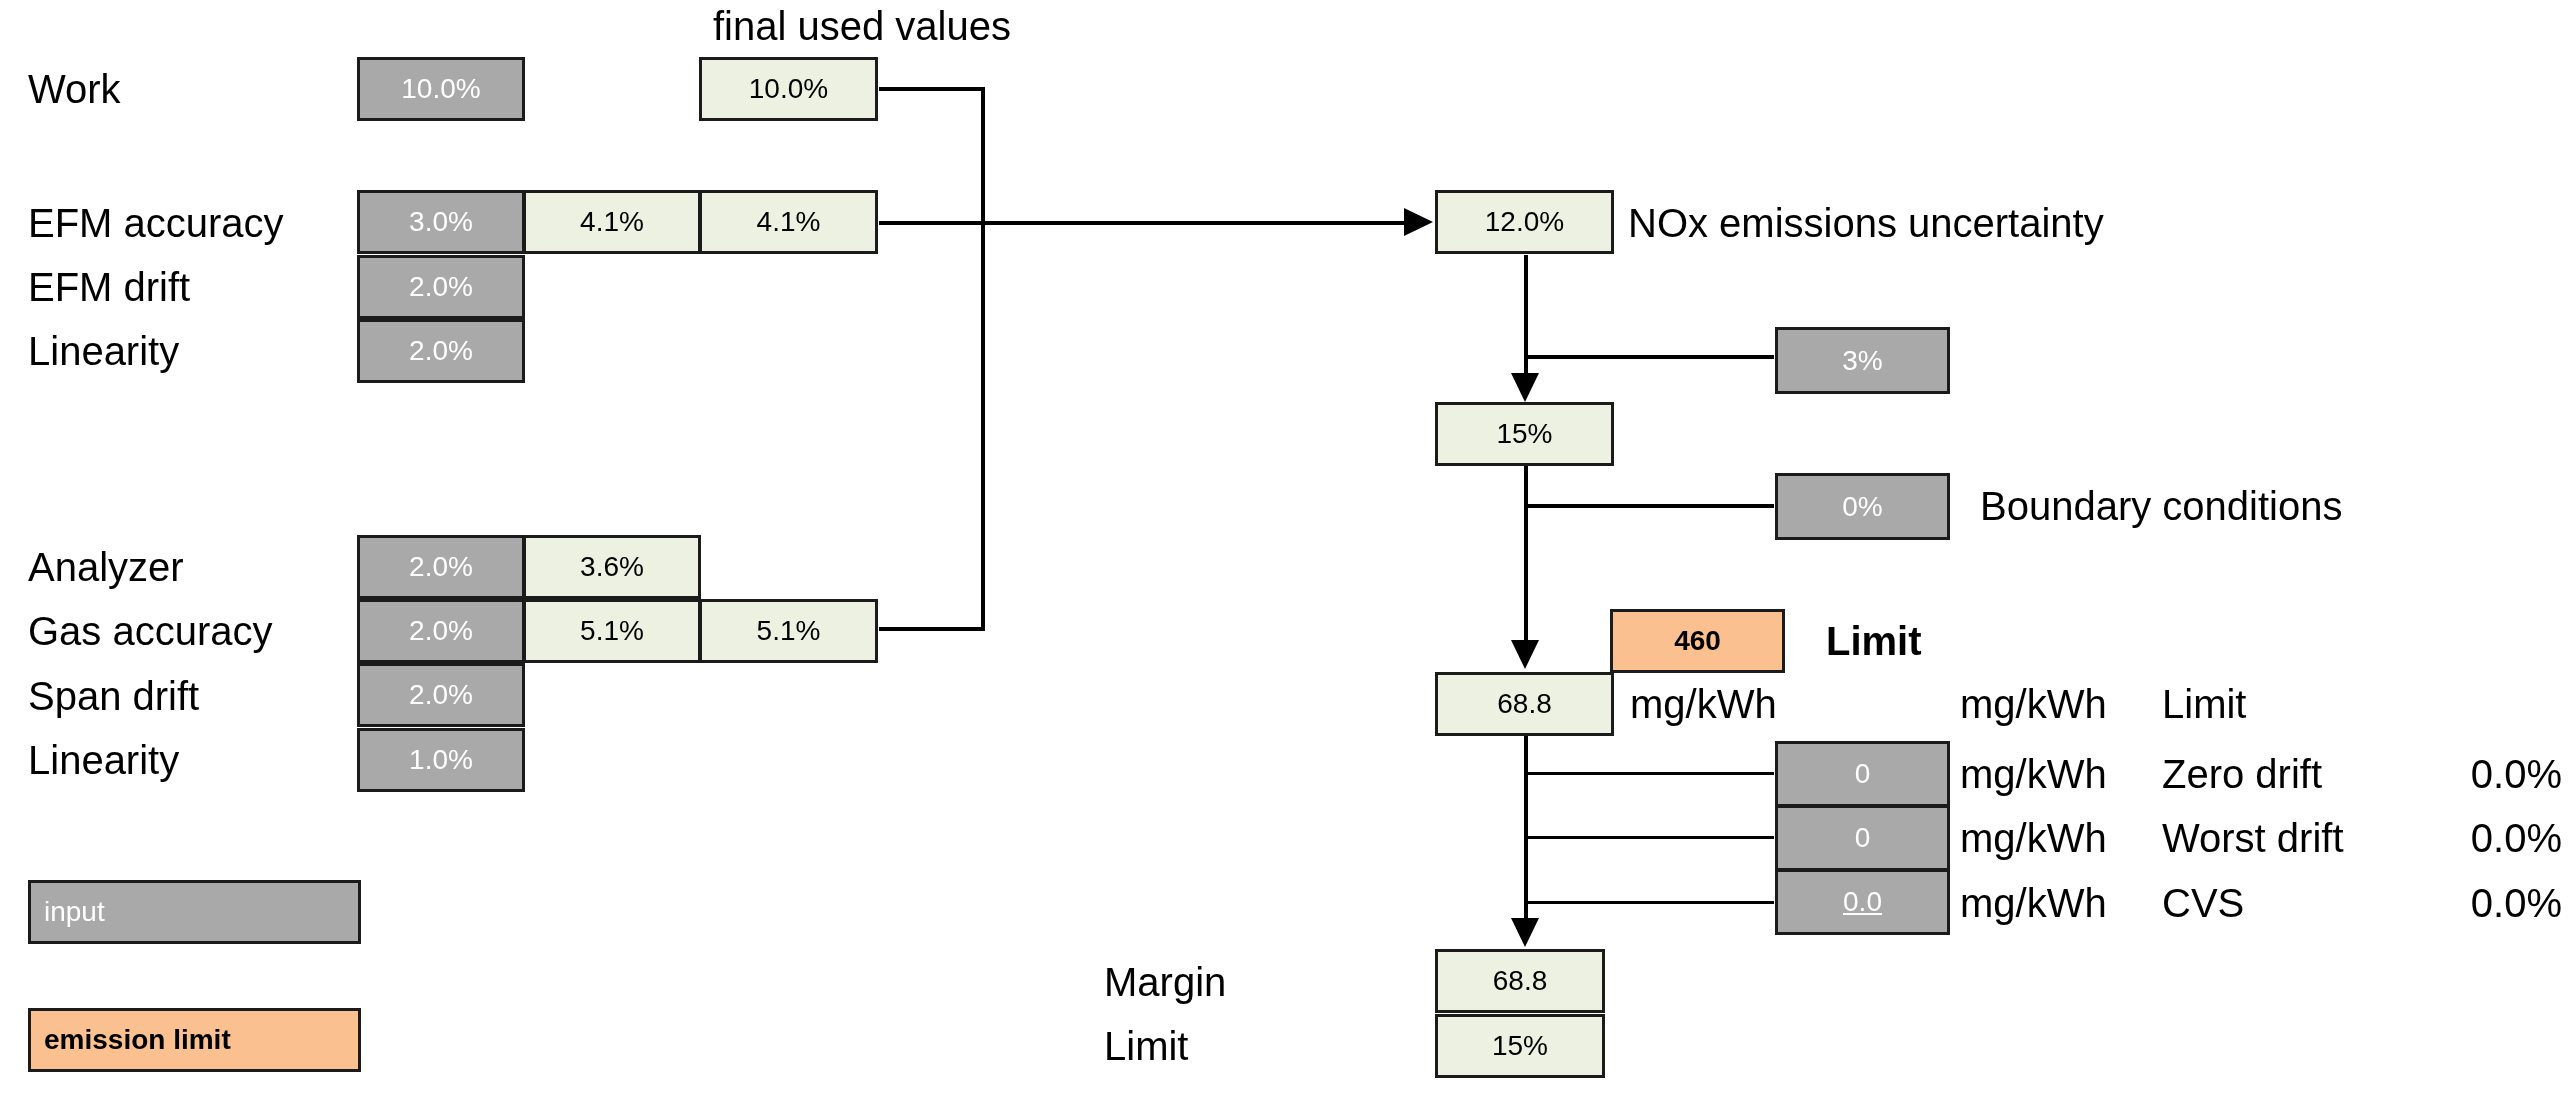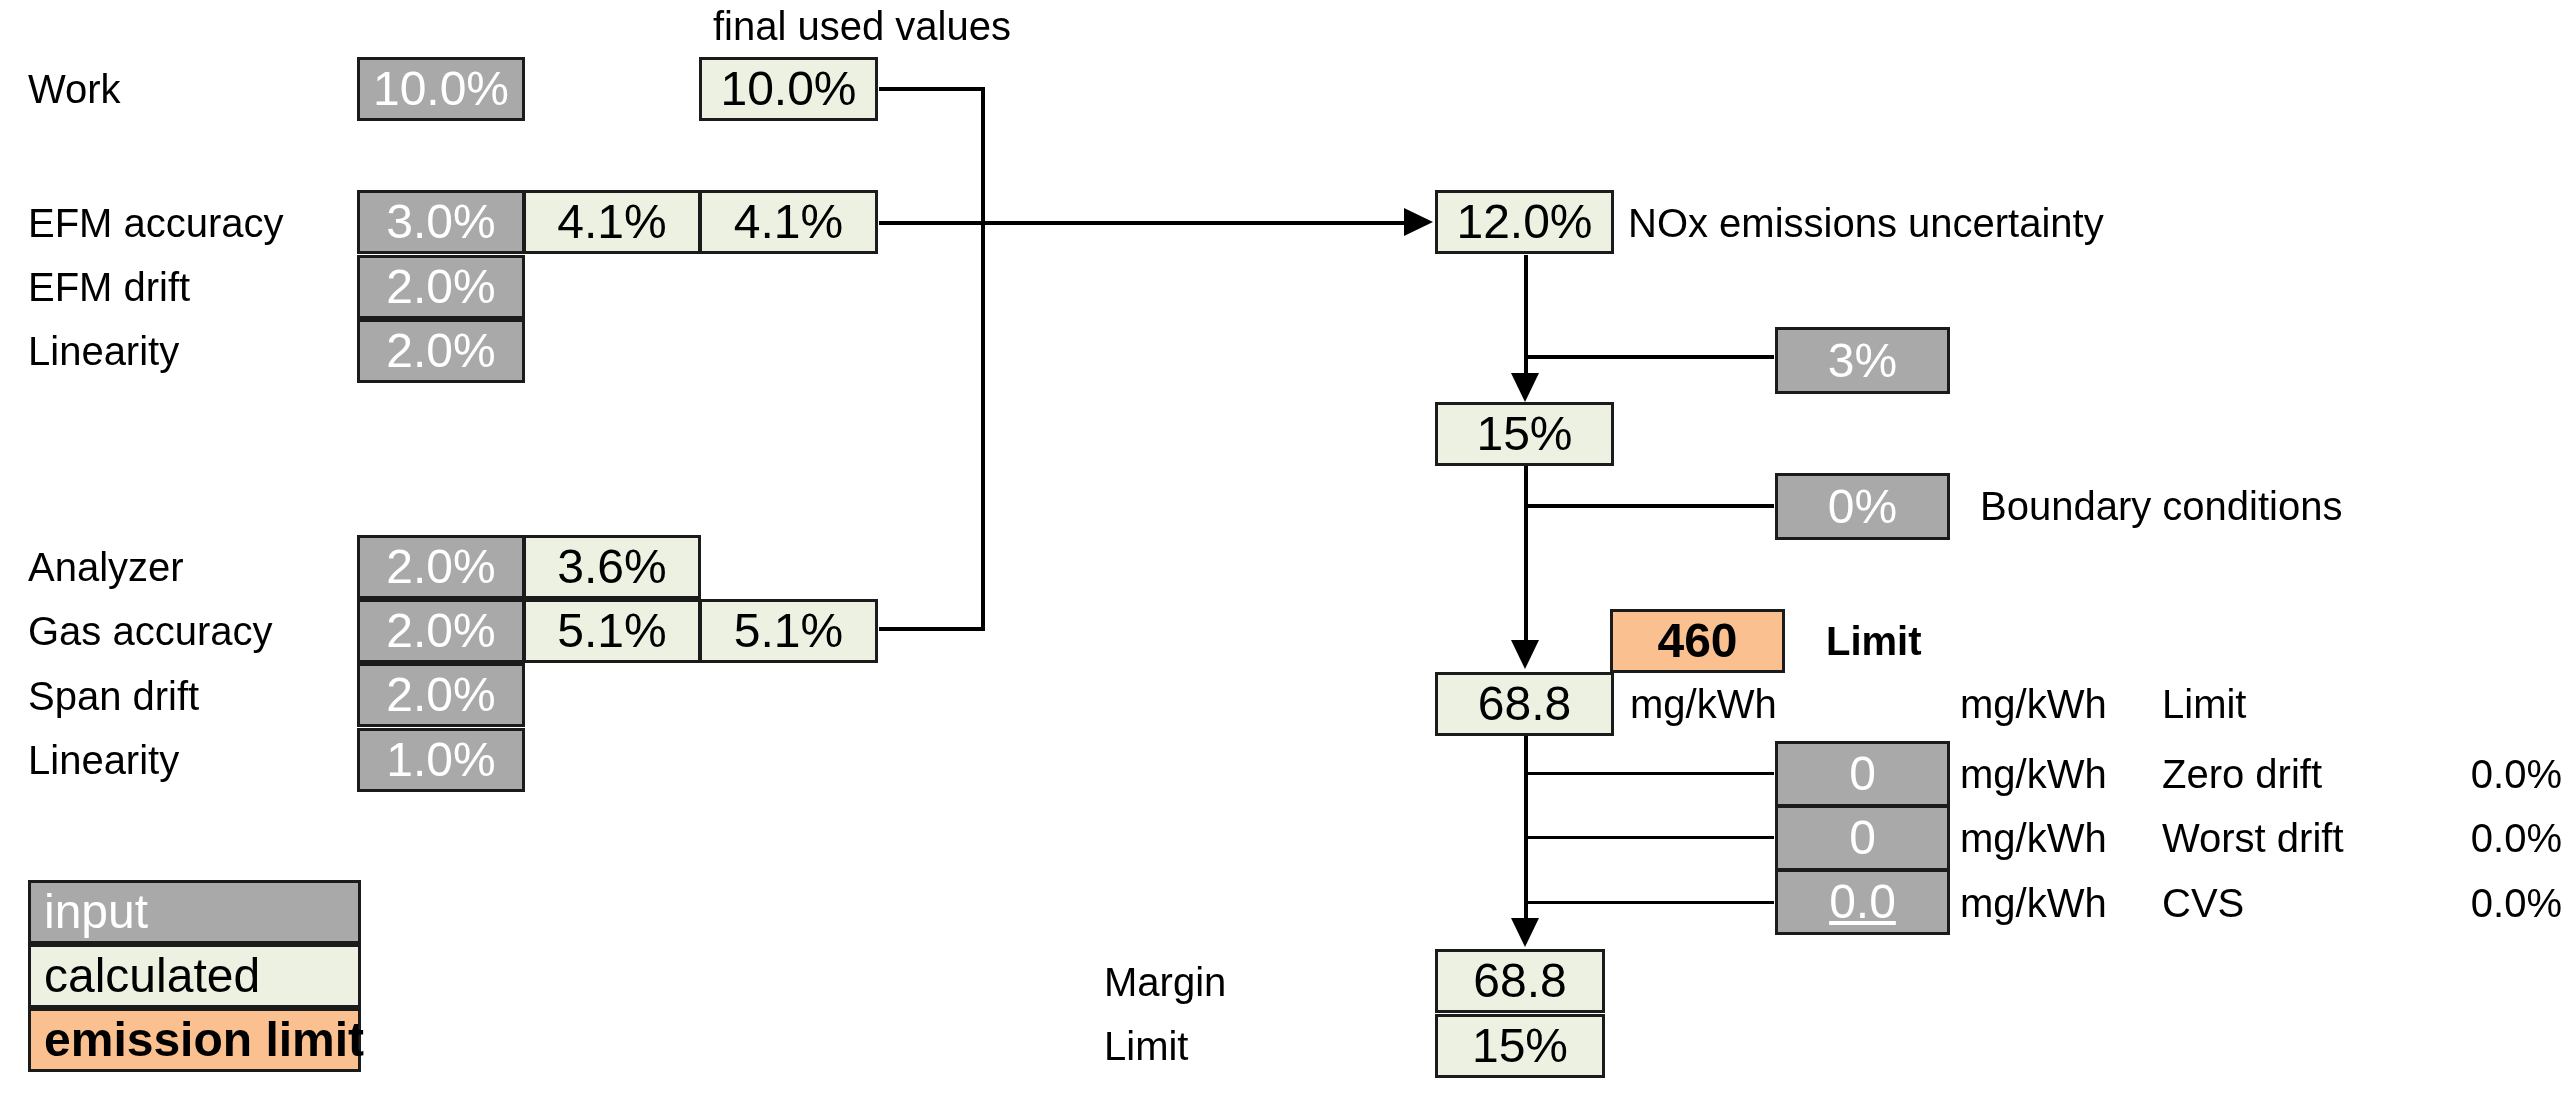--- a/index.html
+++ b/index.html
@@ -2,21 +2,21 @@
 <html style="font-size:14.7px"><head>
 <meta charset="utf-8">
 <style>
   html,body{margin:0;padding:0;background:#ffffff;}
   body{width:2576px;height:1104px;position:relative;overflow:hidden;
        font-family:"Liberation Sans", sans-serif;color:#000;}
   #stage{position:absolute;left:0;top:0;width:2576px;height:1104px;}
 
   .box{position:absolute;box-sizing:border-box;border:3.7px solid #1b1b1b;
        display:flex;align-items:center;justify-content:center;
-       font-size:48px;line-height:1;white-space:nowrap;}
+       font-size:28px;line-height:1;white-space:nowrap;}
   .box.input{background:#a9a9a9;color:#ffffff;}
   .box.calc{background:#edf1e1;color:#000000;}
   .box.limit{background:#fac090;color:#000000;font-weight:bold;}
 
   .legend-row{justify-content:flex-start;padding-left:13px;}
 
   .lbl{position:absolute;font-size:40px;line-height:1;white-space:nowrap;
        transform:translateY(-50%);text-align:center;}
   .lbl.bold{font-weight:bold;}
   .lbl.right{text-align:right;transform:translateY(-50%);}
@@ -61,21 +61,20 @@
 
   <div class="box input" style="left:357px;top:599px;width:168px;height:64px;">2.0%</div>
   <div class="box calc" style="left:523px;top:599px;width:178px;height:64px;">5.1%</div>
   <div class="box calc" style="left:699px;top:599px;width:179px;height:64px;">5.1%</div>
 
   <div class="box input" style="left:357px;top:663px;width:168px;height:64px;">2.0%</div>
 
   <div class="box input" style="left:357px;top:728px;width:168px;height:64px;">1.0%</div>
 
   <div class="box input legend-row" style="left:28px;top:880px;width:333px;height:64px;">input</div>
-  <div class="box calc legend-row" style="left:28px;top:944px;width:333px;height:64px;">calculated</div>
   <div class="box limit legend-row" style="left:28px;top:1008px;width:333px;height:64px;">emission limit</div>
 
   <div class="line" style="left:879px;top:87px;width:104px;height:3.7px;"></div>
   <div class="line" style="left:981px;top:87px;width:3.7px;height:544px;"></div>
   <div class="line" style="left:879px;top:627px;width:106px;height:3.7px;"></div>
   <div class="line" style="left:879px;top:221px;width:527px;height:3.7px;"></div>
   <div class="arrow-right" style="left:1404px;top:208px;"></div>
 
   <div class="box calc" style="left:1435px;top:190px;width:179px;height:64px;">12.0%</div>
   <div class="lbl" style="left:1628px;top:223px;">NOx emissions uncertainty</div>

